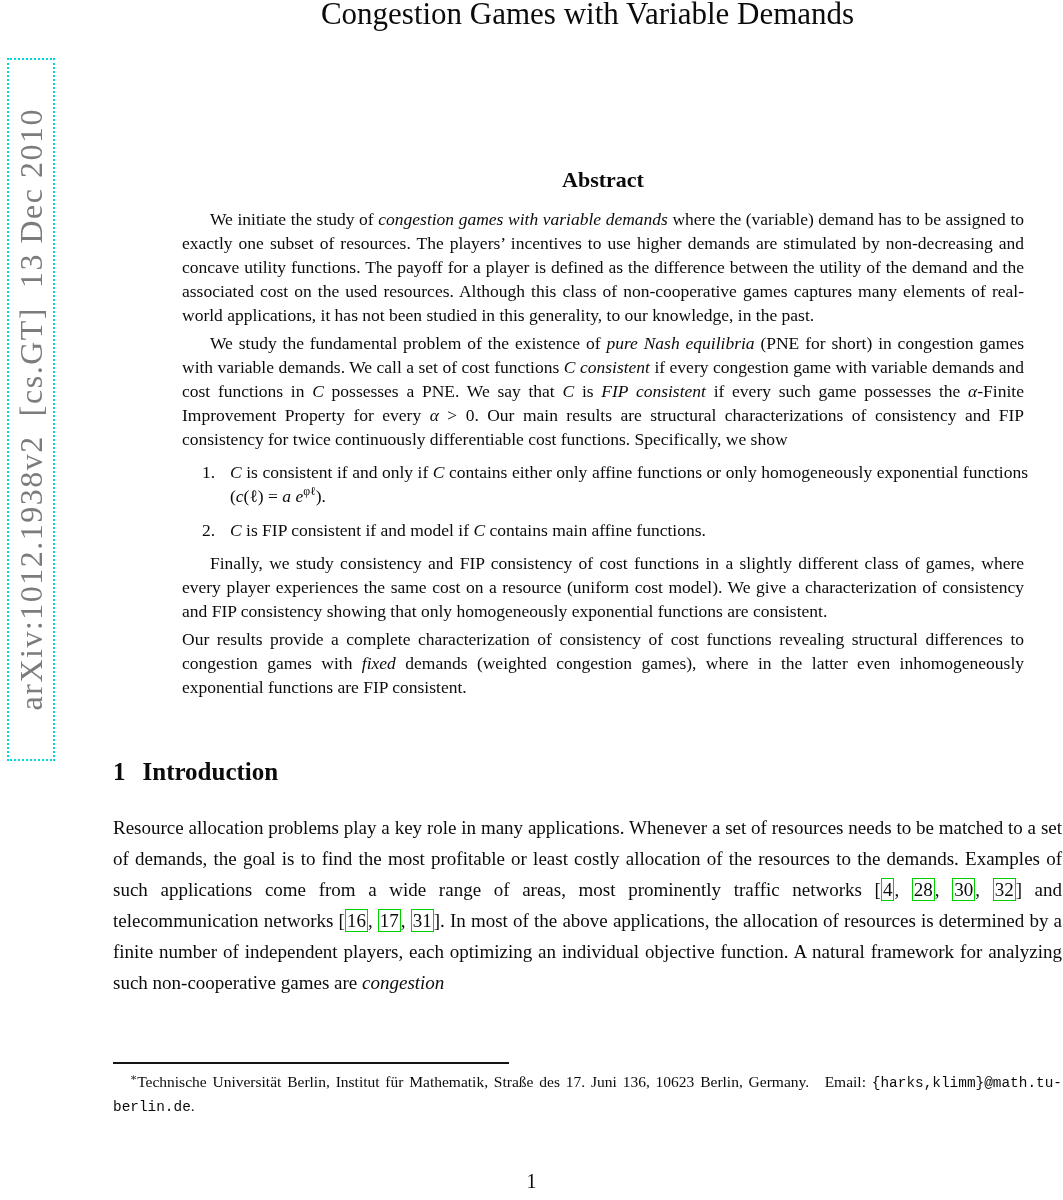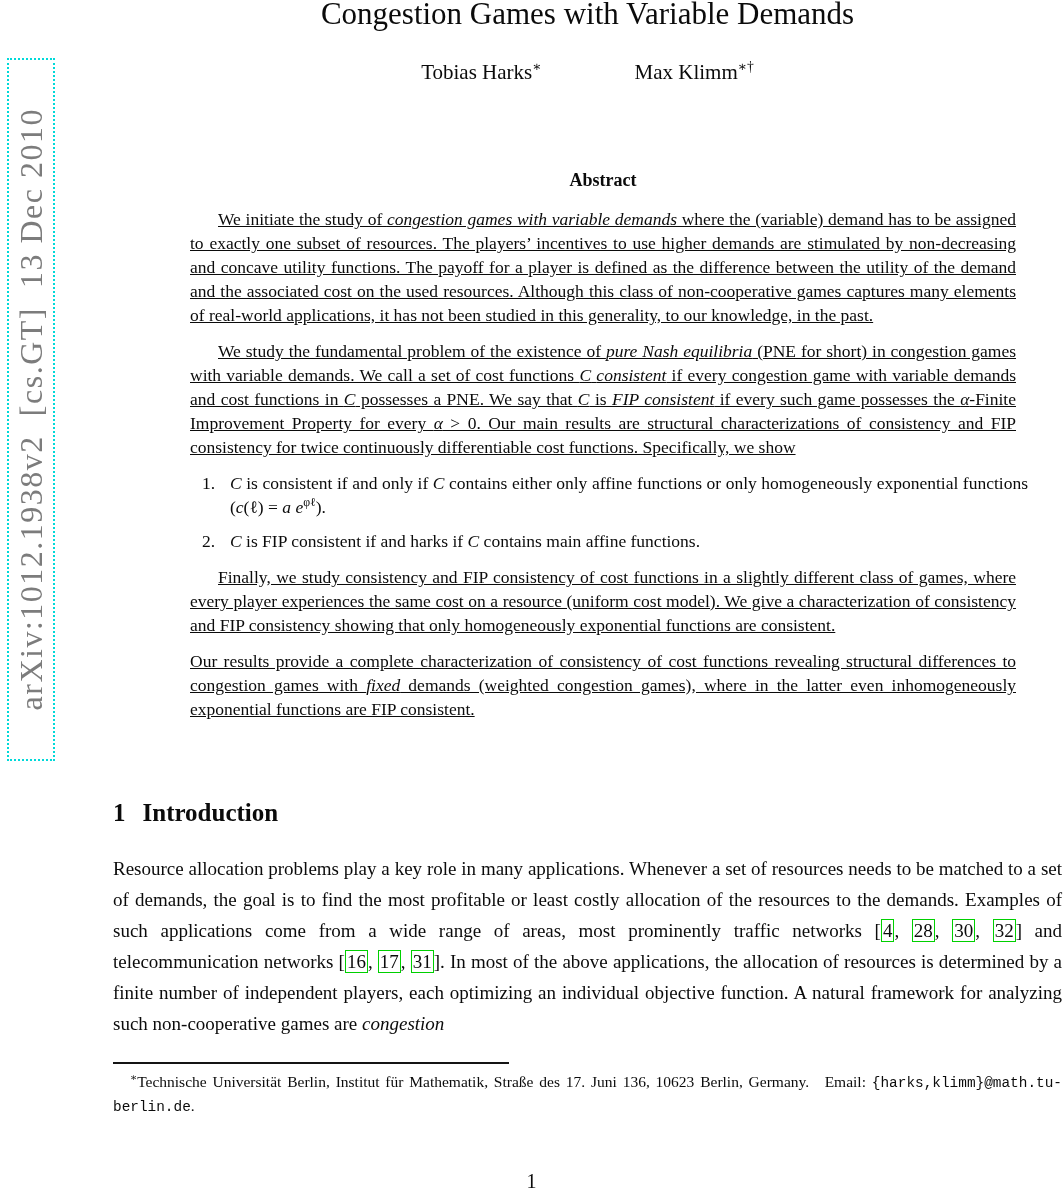--- a/index.html
+++ b/index.html
@@ -44,32 +44,32 @@
     font-size: 21px;
   }
   .author sup { font-size: 0.65em; line-height: 0; }
 
   
   .abstract {
     position: absolute; top: 170px; left: 178px; width: 850px;
     font-size: 17.5px; line-height: 24px; text-align: justify;
   }
   .abs-heading {
-    text-align: center; font-weight: bold; font-size: 18px;
+    text-align: center; font-weight: bold; font-size: 22px;
     margin: 0 0 17px 0; line-height: 20px;
   }
-  .abs-p { margin: 12px; text-decoration: underline; }
+  .abs-p { margin: 4px; }
   .indent { text-indent: 28px; }
   .abs-list { list-style: none; margin: 9px 0 9px 0; padding: 0 0 0 52px; }
   .abs-li { position: relative; margin-bottom: 10px; }
   .abs-li:last-child { margin-bottom: 0; }
   .li-num { position: absolute; left: -28px; }
 
   
-  .intro { position: absolute; top: 797px; left: 113px; width: 949px; }
+  .intro { position: absolute; top: 756px; left: 113px; width: 949px; }
   .sec-heading { margin: 0; font-size: 25px; font-weight: bold; line-height: 32px; }
   .sec-num { margin-right: 17px; }
   .body-p {
     font-size: 19px; line-height: 31px; text-align: justify;
     margin: 24px 0 0 0;
   }
 
   
   .footnotes { position: absolute; top: 1062px; left: 113px; width: 949px; }
   .fn-rule { width: 396px; border-top: 2px solid #141414; margin: 0 0 7px 0; }
@@ -96,37 +96,33 @@
 <body>
 
 <div class="page">
 
   <div class="watermark">
     <span class="wm-text">arXiv:1012.1938v2  [cs.GT]  13 Dec 2010</span>
   </div>
 
   <h1 class="title">Congestion Games with Variable Demands</h1>
 
-  <div class="authors">
-    <span class="author"><span>Tobias Harks</span><sup>∗</sup></span>
-    <span class="author"><span>Max Klimm</span><sup>∗†</sup></span>
-  </div>
 
   <section class="abstract">
     <div class="abs-heading">Abstract</div>
     <p class="abs-p indent"><span>We initiate the study of </span><span class="seg-i">congestion games with variable demands</span><span> where the (variable) demand has to be assigned to exactly one subset of resources. The players’ incentives to use higher demands are stimulated by non-decreasing and concave utility functions. The payoff for a player is defined as the difference between the utility of the demand and the associated cost on the used resources. Although this class of non-cooperative games captures many elements of real-world applications, it has not been studied in this generality, to our knowledge, in the past.</span></p>
     <p class="abs-p indent"><span>We study the fundamental problem of the existence of </span><span class="seg-i">pure Nash equilibria</span><span> (PNE for short) in congestion games with variable demands. We call a set of cost functions </span><span class="seg-m">C</span><span> </span><span class="seg-i">consistent</span><span> if every congestion game with variable demands and cost functions in </span><span class="seg-m">C</span><span> possesses a PNE. We say that </span><span class="seg-m">C</span><span> is </span><span class="seg-i">FIP consistent</span><span> if every such game possesses the </span><span class="seg-m">α</span><span>-Finite Improvement Property for every </span><span class="seg-m">α</span><span> &gt; 0. Our main results are structural characterizations of consistency and FIP consistency for twice continuously differentiable cost functions. Specifically, we show</span></p>
     <ol class="abs-list">
       <li class="abs-li">
         <span class="li-num">1.</span>
         <span class="li-body"><span class="seg-m">C</span><span> is consistent if and only if </span><span class="seg-m">C</span><span> contains either only affine functions or only homogeneously exponential functions (</span><span class="seg-m">c</span><span>(ℓ) = </span><span class="seg-m">a e</span><span class="seg-msup">φℓ</span><span>).</span></span>
       </li>
       <li class="abs-li">
         <span class="li-num">2.</span>
-        <span class="li-body"><span class="seg-m">C</span><span> is FIP consistent if and harks if </span><span class="seg-m">C</span><span> contains main affine functions.</span></span>
+        <span class="li-body"><span class="seg-m">C</span><span> is FIP consistent if and model if </span><span class="seg-m">C</span><span> contains main affine functions.</span></span>
       </li>
     </ol>
     <p class="abs-p indent"><span>Finally, we study consistency and FIP consistency of cost functions in a slightly different class of games, where every player experiences the same cost on a resource (uniform cost model). We give a characterization of consistency and FIP consistency showing that only homogeneously exponential functions are consistent.</span></p>
     <p class="abs-p"><span>Our results provide a complete characterization of consistency of cost functions revealing structural differences to congestion games with </span><span class="seg-i">fixed</span><span> demands (weighted congestion games), where in the latter even inhomogeneously exponential functions are FIP consistent.</span></p>
   </section>
 
   <section class="intro">
     <h2 class="sec-heading"><span class="sec-num">1</span><span class="sec-title">Introduction</span></h2>
     <p class="body-p"><span>Resource allocation problems play a key role in many applications. Whenever a set of resources needs to be matched to a set of demands, the goal is to find the most profitable or least costly allocation of the resources to the demands. Examples of such applications come from a wide range of areas, most prominently traffic networks [</span><span class="seg-cite">4</span><span>, </span><span class="seg-cite">28</span><span>, </span><span class="seg-cite">30</span><span>, </span><span class="seg-cite">32</span><span>] and telecommunication networks [</span><span class="seg-cite">16</span><span>, </span><span class="seg-cite">17</span><span>, </span><span class="seg-cite">31</span><span>]. In most of the above applications, the allocation of resources is determined by a finite number of independent players, each optimizing an individual objective function. A natural framework for analyzing such non-cooperative games are </span><span class="seg-i">congestion</span></p>
   </section>

